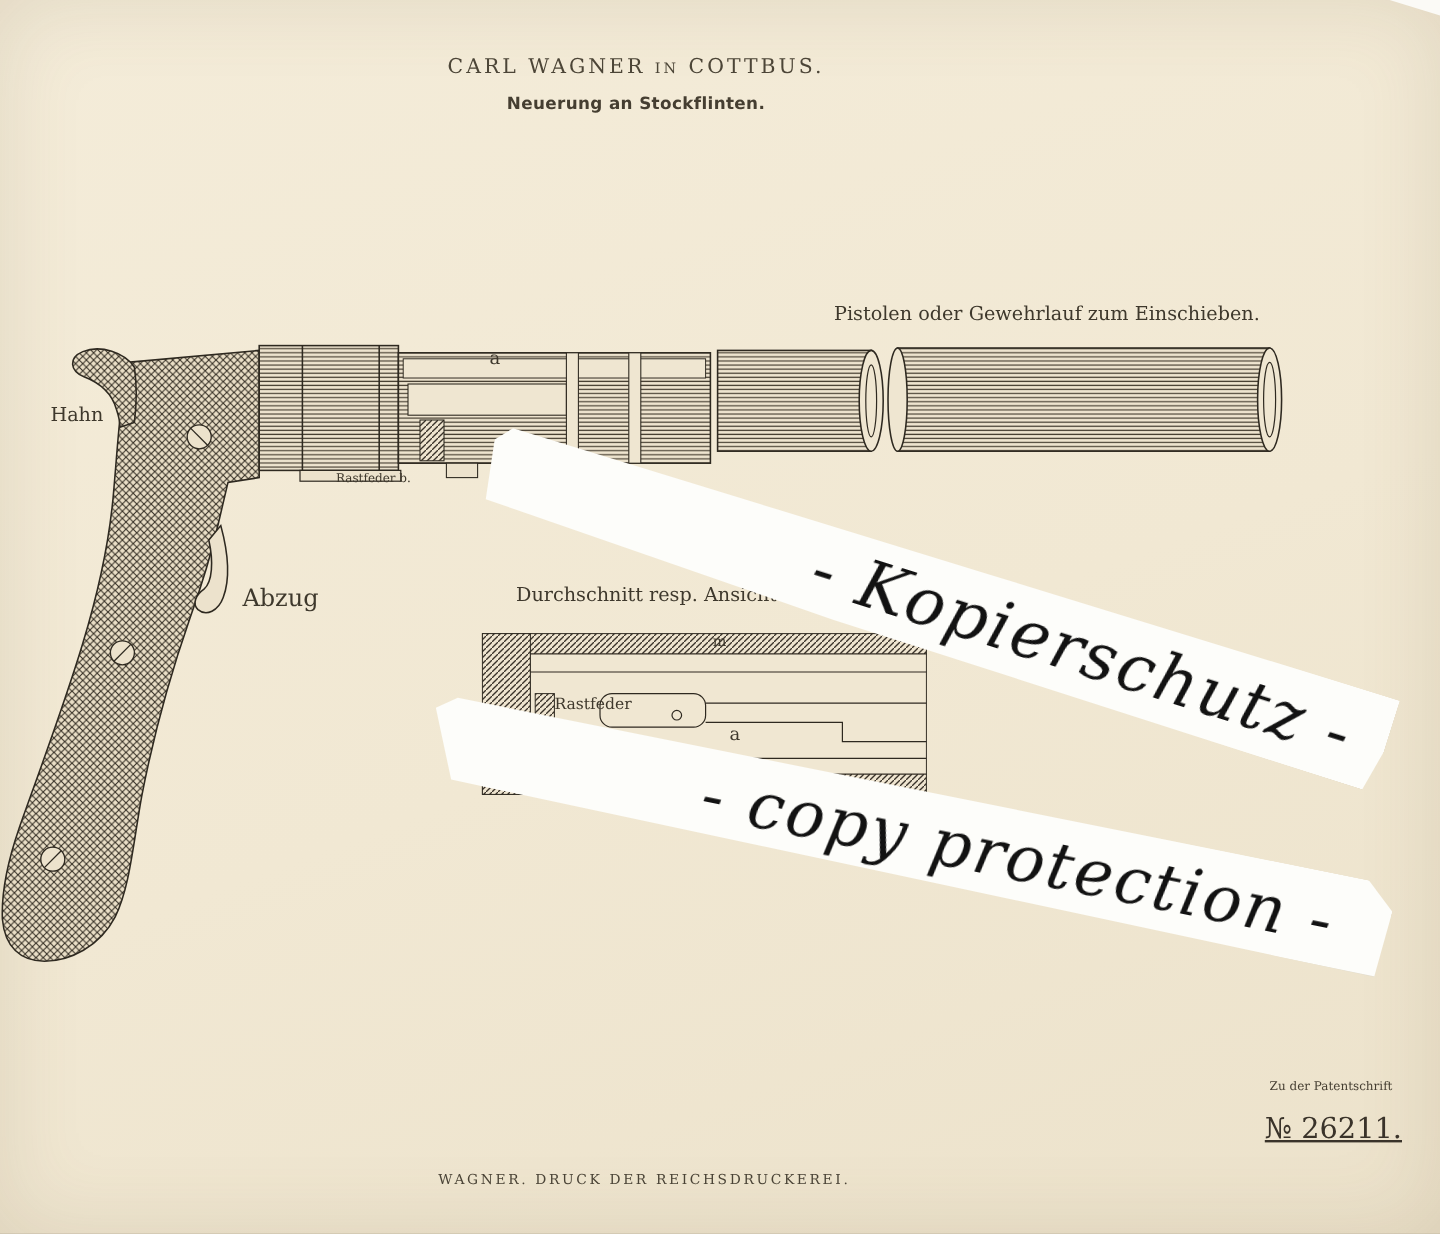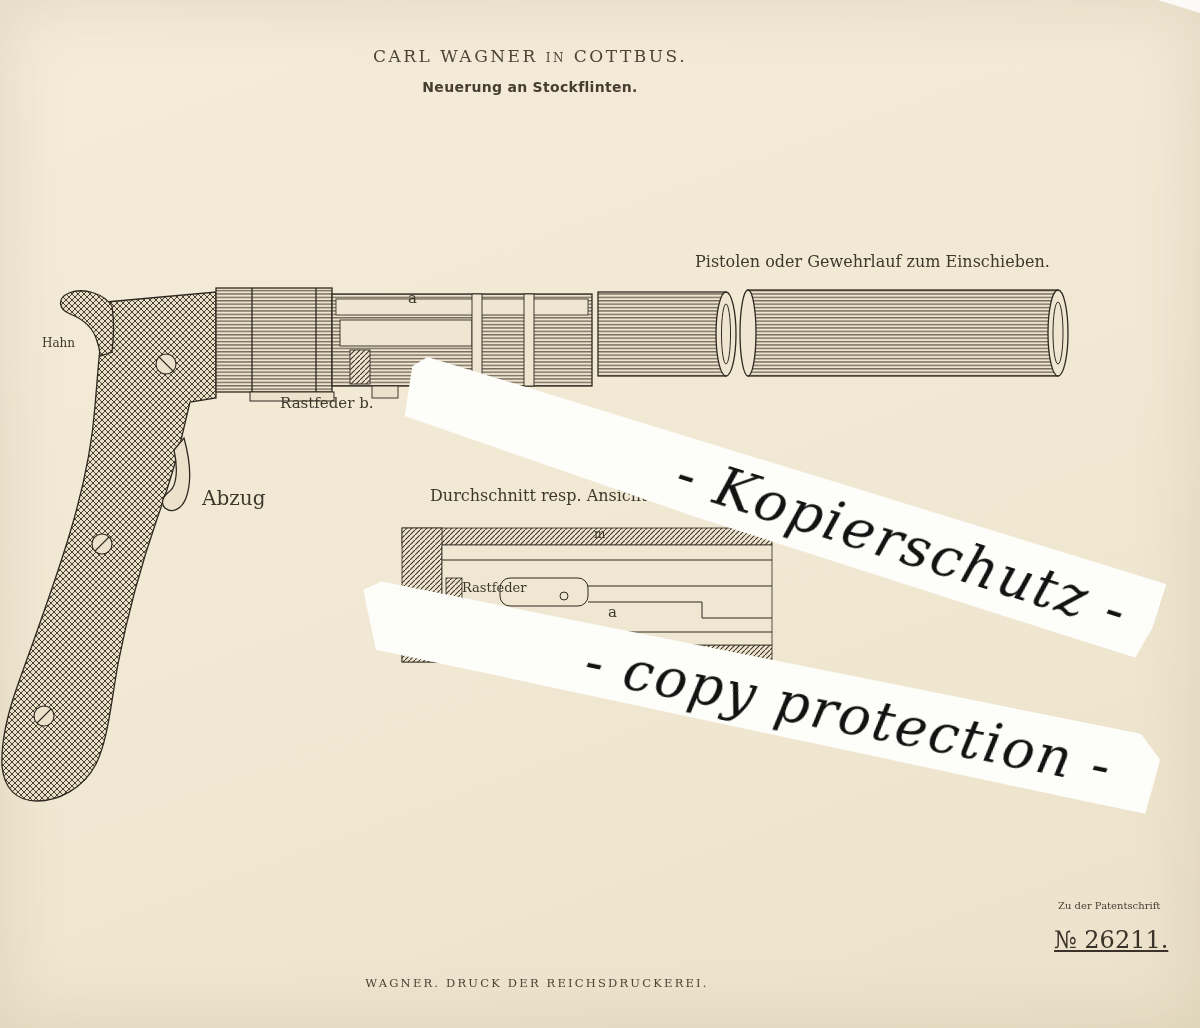--- a/index.html
+++ b/index.html
@@ -139,23 +139,23 @@
       <line x1="442" y1="560" x2="772" y2="560"></line>
       <line x1="442" y1="632" x2="772" y2="632"></line>
       <rect x="446" y="578" width="16" height="32" fill="url(#hatchD)" stroke-width="0.8"></rect>
       <rect x="500" y="578" width="88" height="28" rx="10" fill="none"></rect>
       <circle cx="564" cy="596" r="4" fill="none"></circle>
       <line x1="588" y1="586" x2="772" y2="586"></line>
       <polyline points="588,602 702,602 702,618 772,618" fill="none"></polyline>
     </g>
   </svg>
 
-  <div class="script" style="left:42px; top:336px; font-size:12px;">Hahn</div>
+  <div class="script" style="left:42px; top:336px; font-size:16px;">Hahn</div>
   <div class="script" style="left:695px; top:252px; font-size:16px;">Pistolen oder Gewehrlauf zum Einschieben.</div>
-  <div class="script" style="left:280px; top:394px; font-size:15px;">Rastfeder b.</div>
+  <div class="script" style="left:280px; top:394px; font-size:10px;">Rastfeder b.</div>
   <div class="script" style="left:408px; top:289px; font-size:15px;">a</div>
   <div class="script" style="left:202px; top:486px; font-size:20px;">Abzug</div>
   <div class="script" style="left:430px; top:486px; font-size:16px;">Durchschnitt resp. Ansicht von oben der</div>
   <div class="script" style="left:594px; top:527px; font-size:12px;">m</div>
   <div class="script" style="left:462px; top:580px; font-size:13px;">Rastfeder</div>
   <div class="script" style="left:608px; top:603px; font-size:15px;">a</div>
 
   <div class="strip strip1">
     <span>- Kopierschutz -</span>
   </div>

